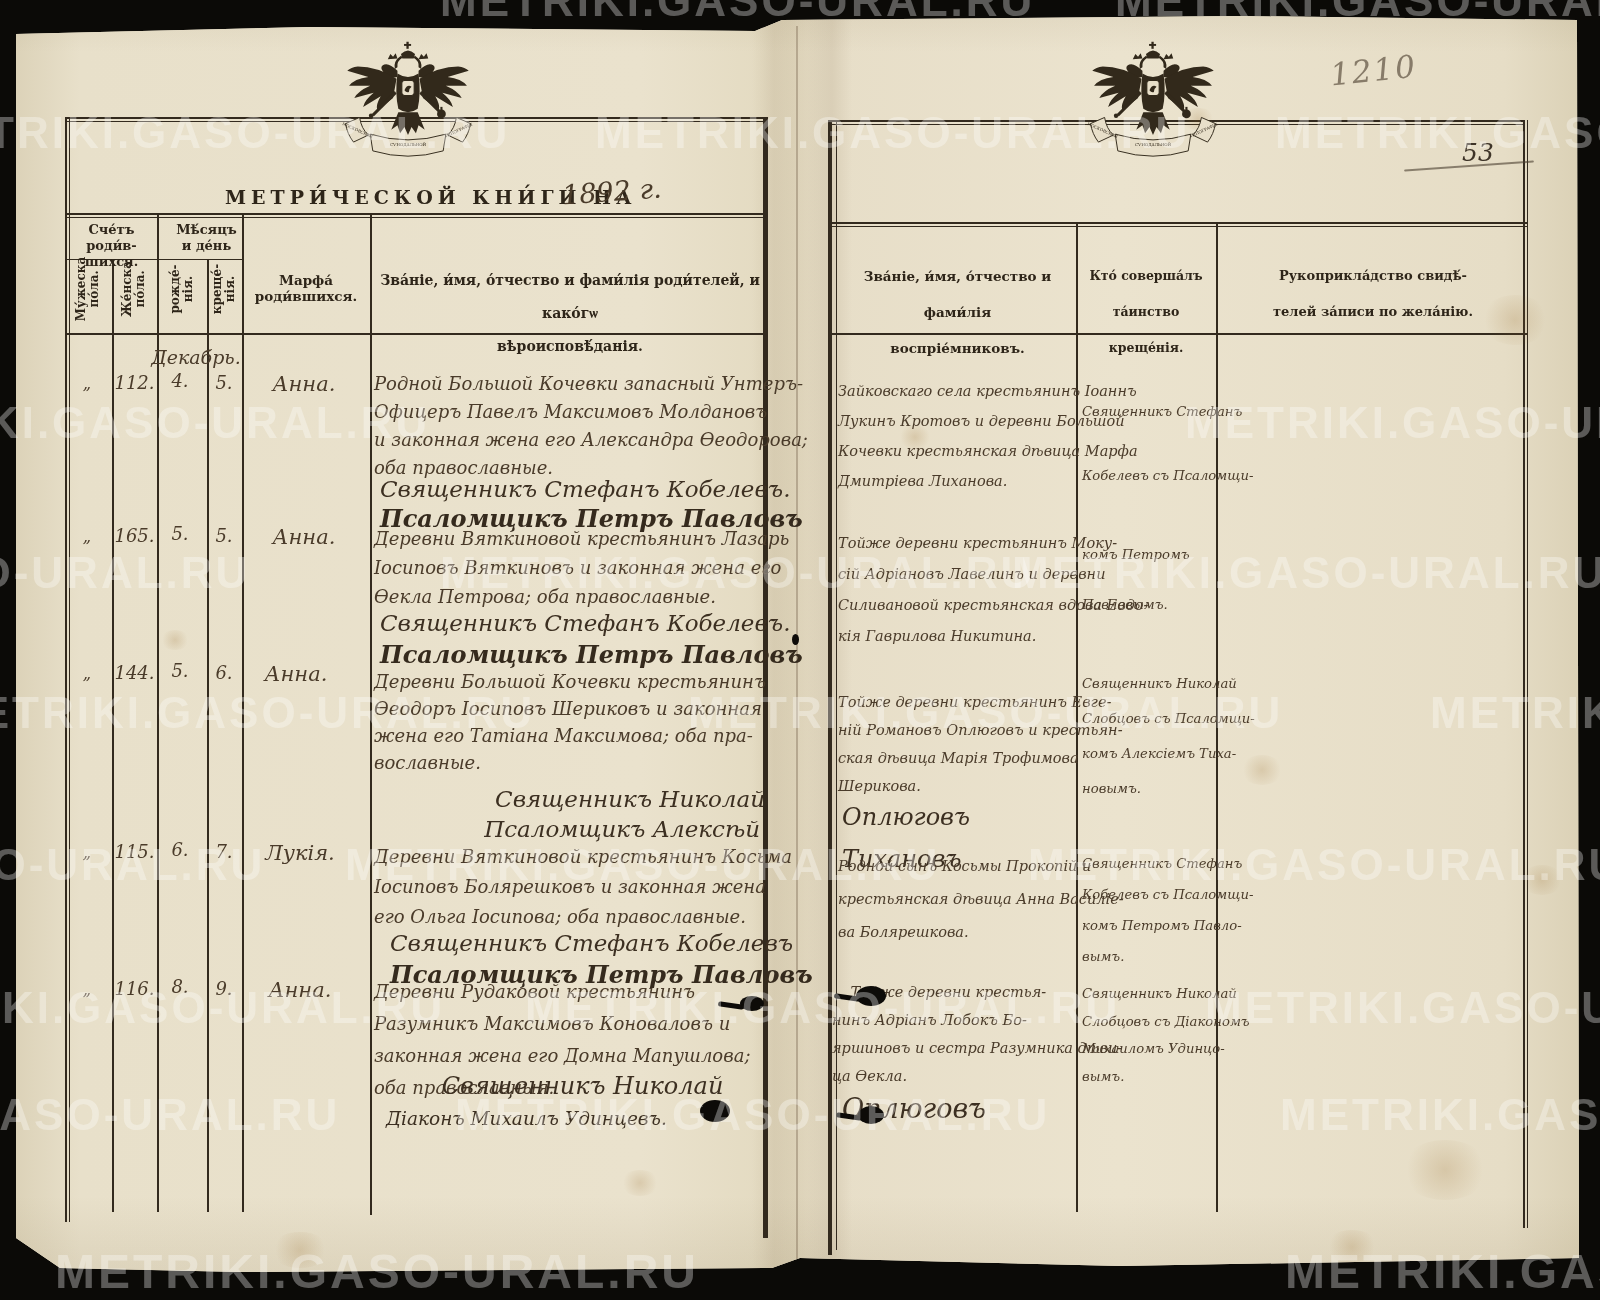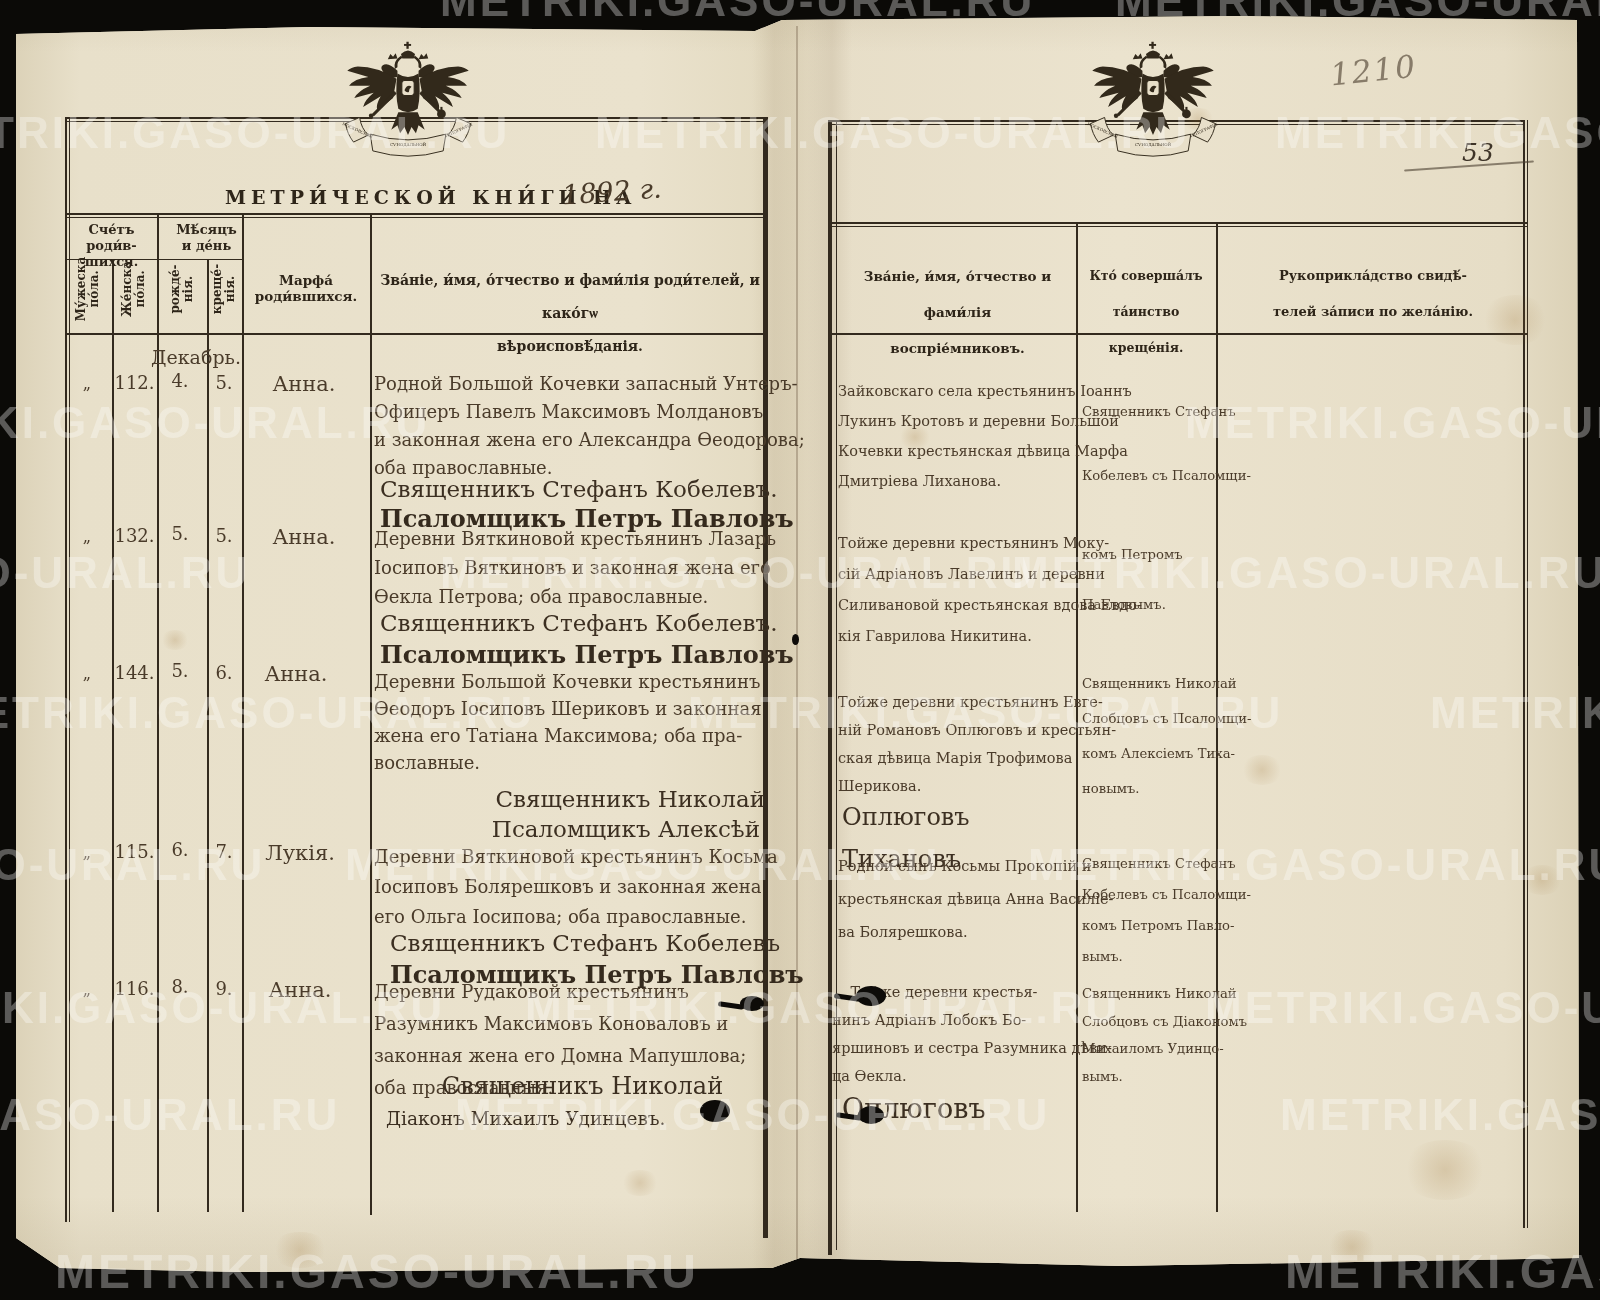--- a/index.html
+++ b/index.html
@@ -13,21 +13,21 @@
   .ln{position:absolute;background:#332a1e;z-index:2;}
   .crease{position:absolute;background:rgba(101,79,55,0.32);z-index:2;}
   .gutter{position:absolute;left:752px;top:20px;width:100px;height:1250px;z-index:1;
     background:linear-gradient(90deg,rgba(120,95,60,0) 0,rgba(120,95,60,0.10) 22%,rgba(120,95,60,0.02) 45%,rgba(120,95,60,0.02) 55%,rgba(120,95,60,0.12) 80%,rgba(120,95,60,0) 100%);}
   .pr{position:absolute;font-family:"DejaVu Serif",serif;color:#2e2519;z-index:2;}
   .title{font-weight:bold;font-size:19px;letter-spacing:5px;text-align:center;white-space:pre;}
   .hdr{font-weight:bold;text-align:center;white-space:pre-line;}
   .vhead{position:absolute;width:64px;height:46px;display:flex;align-items:center;justify-content:center;
     transform:rotate(-90deg);font-family:"DejaVu Serif",serif;font-weight:bold;font-size:12px;line-height:13px;
     text-align:center;white-space:pre-line;color:#2e2519;z-index:2;}
-  .hw{position:absolute;font-family:"DejaVu Serif",serif;color:#4a3b2a;white-space:pre;z-index:3;}
+  .hw{position:absolute;font-family:"DejaVu Serif",serif;font-style:italic;color:#4a3b2a;white-space:pre;z-index:3;}
   .num{font-size:18px;text-align:center;}
   .cname{font-size:21px;text-align:center;}
   .ptext{font-size:18px;line-height:28px;}
   .gtext{font-size:14.5px;line-height:30px;}
   .otext{font-size:13.2px;line-height:34px;}
   .sigc{font-size:23px;text-align:center;color:#3c2f21;}
   .sigb{font-size:24px;font-weight:bold;text-align:center;color:#352a1d;}
   .sigr{font-size:23px;text-align:right;color:#3c2f21;}
   .sigl{font-size:24px;color:#3c2f21;line-height:42px;}
   .wm{position:absolute;font-family:"Liberation Sans",sans-serif;font-weight:700;font-size:44px;letter-spacing:3px;
@@ -196,21 +196,21 @@
       <div class="hw gtext" style="left:838px;top:376px">Зайковскаго села крестьянинъ Іоаннъ
 Лукинъ Кротовъ и деревни Большой
 Кочевки крестьянская дѣвица Марфа
 Дмитріева Лиханова.</div>
       <div class="hw otext" style="left:1082px;top:380px;line-height:64px">Священникъ Стефанъ
 Кобелевъ съ Псаломщи-</div>
     </div>
 
     <div>
       <div class="hw num" style="left:70px;top:527px;width:34px;font-size:16px">„</div>
-      <div class="hw num" style="left:112px;top:525px;width:45px">132.</div>
+      <div class="hw num" style="left:112px;top:525px;width:45px">165.</div>
       <div class="hw num" style="left:158px;top:523px;width:44px">5.</div>
       <div class="hw num" style="left:206px;top:525px;width:36px">5.</div>
       <div class="hw cname" style="left:248px;top:525px;width:112px">Анна.</div>
       <div class="hw ptext" style="left:374px;top:524px;line-height:29px">Деревни Вяткиновой крестьянинъ Лазарь
 Іосиповъ Вяткиновъ и законная жена его
 Ѳекла Петрова; оба православные.</div>
       <div class="hw sigc" style="left:380px;top:610px;width:385px">Священникъ Стефанъ Кобелевъ.</div>
       <div class="hw sigb" style="left:380px;top:640px;width:370px">Псаломщикъ Петръ Павловъ</div>
       <div class="hw gtext" style="left:838px;top:528px;line-height:31px">Тойже деревни крестьянинъ Моку-
 сій Адріановъ Лавелинъ и деревни

